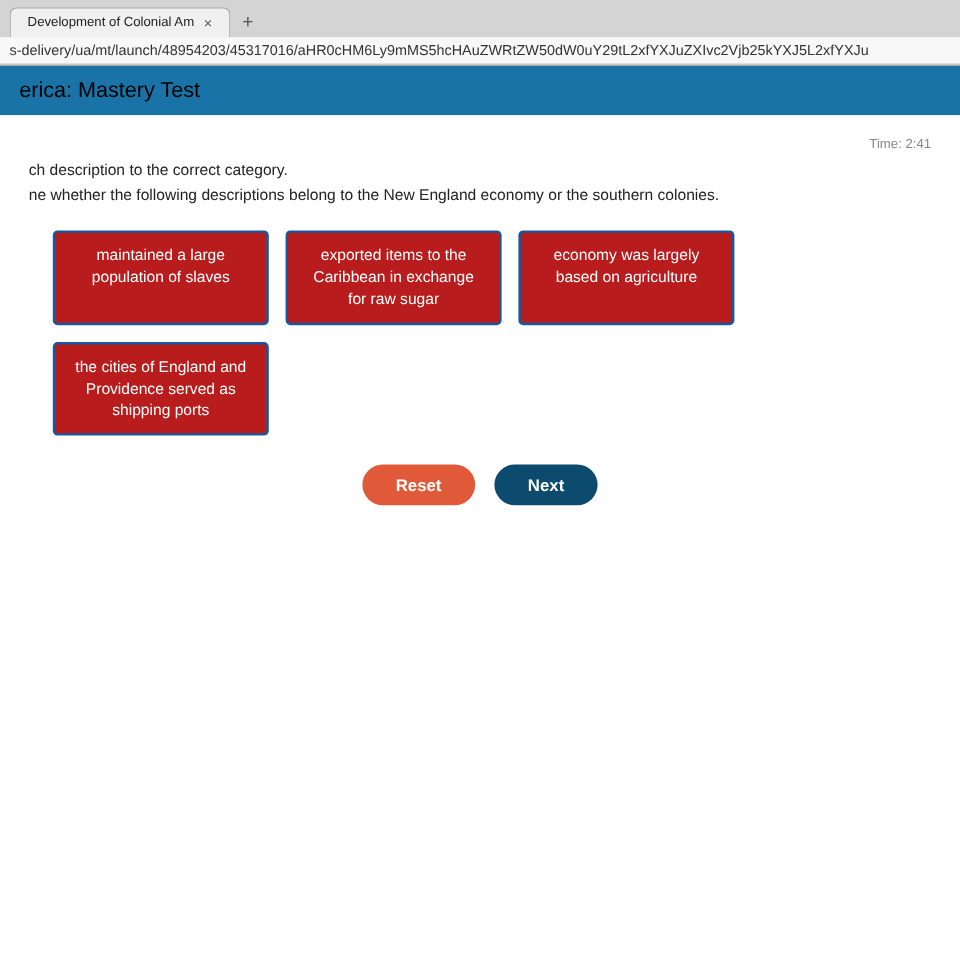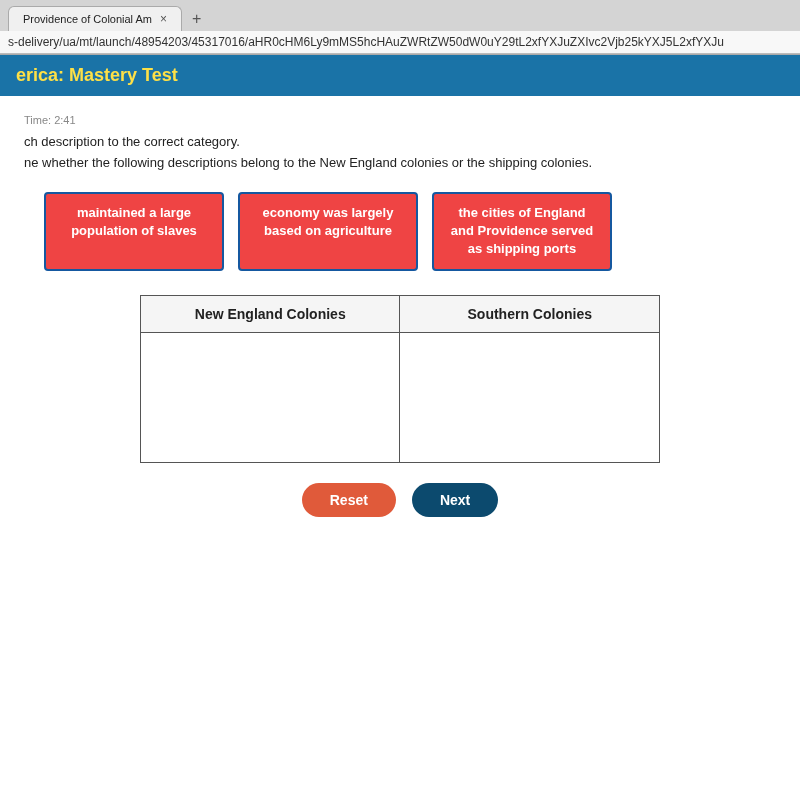--- a/index.html
+++ b/index.html
@@ -54,23 +54,23 @@
       font-size: 12px;
       color: #333;
       white-space: nowrap;
       overflow: hidden;
     }
 
     
     .page-header {
       background: #1a73a7;
       padding: 10px 16px;
-      color: #fde047;
+      color: #000000;
       font-size: 18px;
-      font-weight: bold;
+      font-weight: normal;
     }
 
     
     .main-content {
       background: white;
       padding: 18px 24px;
       height: calc(800px - 90px);
     }
 
     .instruction-primary {
@@ -87,32 +87,31 @@
     
     .items-area {
       display: flex;
       flex-wrap: wrap;
       gap: 14px;
       margin-bottom: 24px;
       padding: 0 20px;
     }
 
     .drag-item {
-      background: #ef4444;
+      background: #b91c1c;
       color: white;
       border: 2px solid #1558a0;
       border-radius: 4px;
       padding: 10px 14px;
       font-size: 13px;
       text-align: center;
       cursor: grab;
       min-width: 110px;
       max-width: 180px;
       line-height: 1.4;
-      font-weight: bold;
     }
 
     
     .drop-table-container {
       display: flex;
       justify-content: center;
       margin-bottom: 20px;
     }
 
     .drop-table {
@@ -164,81 +163,69 @@
       border: none;
       border-radius: 20px;
       padding: 9px 28px;
       font-size: 14px;
       font-weight: bold;
       cursor: pointer;
     }
 
     
     .timer-area {
+      text-align: right;
       font-size: 11px;
       color: #888;
       margin-bottom: 8px;
     }
   </style>
 </head>
 <body>
 
 <div class="browser-chrome">
   <div class="tab-bar">
     <div class="tab">
-      <span>Providence of Colonial Am</span>
+      <span>Development of Colonial Am</span>
       <span class="tab-close">×</span>
     </div>
     <span class="tab-add">+</span>
   </div>
   <div class="address-bar">
     <span>s-delivery/ua/mt/launch/48954203/45317016/aHR0cHM6Ly9mMS5hcHAuZWRtZW50dW0uY29tL2xfYXJuZXIvc2Vjb25kYXJ5L2xfYXJu</span>
   </div>
 </div>
 
 <div class="page-header">
   <span>erica: Mastery Test</span>
 </div>
 
 <div class="main-content">
 
   <div class="timer-area">
     <span>Time: 2:41</span>
   </div>
 
   <p class="instruction-primary">ch description to the correct category.</p>
-  <p class="instruction-secondary">ne whether the following descriptions belong to the New England colonies or the shipping colonies.</p>
+  <p class="instruction-secondary">ne whether the following descriptions belong to the New England economy or the southern colonies.</p>
 
   <div class="items-area">
     <div class="drag-item">
       <span>maintained a large population of slaves</span>
     </div>
     <div class="drag-item">
+      <span>exported items to the Caribbean in exchange for raw sugar</span>
+    </div>
+    <div class="drag-item">
       <span>economy was largely based on agriculture</span>
     </div>
     <div class="drag-item">
       <span>the cities of England and Providence served as shipping ports</span>
     </div>
   </div>
 
-  <div class="drop-table-container">
-    <table class="drop-table">
-      <thead>
-        <tr>
-          <th>New England Colonies</th>
-          <th>Southern Colonies</th>
-        </tr>
-      </thead>
-      <tbody>
-        <tr>
-          <td></td>
-          <td></td>
-        </tr>
-      </tbody>
-    </table>
-  </div>
 
   <div class="buttons-row">
     <button class="btn-reset">Reset</button>
     <button class="btn-next">Next</button>
   </div>
 
 </div>
 
 </body></html>

